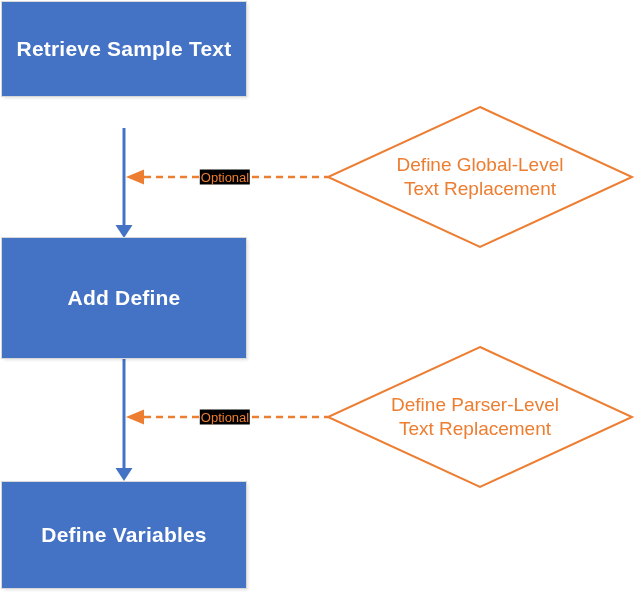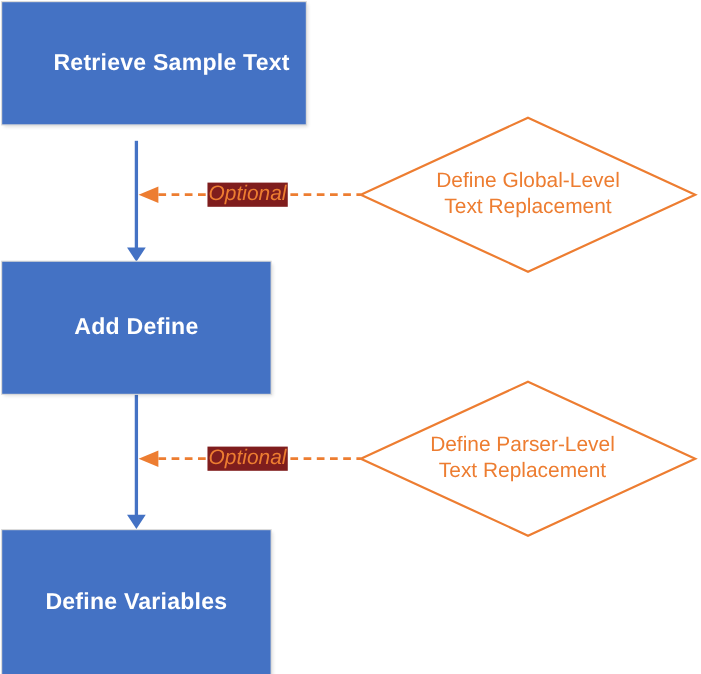--- a/index.html
+++ b/index.html
@@ -54,47 +54,46 @@
     align-items: center;
     justify-content: center;
     text-align: center;
   }
   .step-label {
     color: #ffffff;
     font-size: 21px;
     font-weight: 700;
     letter-spacing: 0.2px;
   }
-  .box-1 { top: 2px;   height: 111px; padding-left: 32px; }
+  .box-1 { top: 2px;   height: 94px; }
   .box-2 { top: 238px; height: 120px; }
-  .box-3 { top: 482px; height: 132px; }
+  .box-3 { top: 482px; height: 106px; }
   .diamond-label {
     position: absolute;
     width: 250px;
     transform: translate(-50%, -50%);
     text-align: center;
     color: var(--orange, #ED7D31);
     font-size: 19px;
     line-height: 24px;
     font-weight: 400;
   }
   .diamond-label .bold-part {
     font-weight: 400;
   }
   .diamond-label-1 { left: 480px; top: 177px; }
   .diamond-label-2 { left: 475px; top: 417px; }
   .optional-label {
     position: absolute;
     transform: translate(-50%, -50%);
-    background: #7f1d1d;
+    background: #000000;
     color: var(--orange, #ED7D31);
-    font-size: 19px;
+    font-size: 13px;
     padding: 0 1px;
     white-space: nowrap;
-    font-style: italic;
   }
   .optional-label-1 { left: 225px; top: 177px; }
   .optional-label-2 { left: 225px; top: 417px; }
 </style>
 </head>
 <body>
 
 <div class="canvas">
 
   <svg class="connector-layer" viewBox="0 0 637 613" xmlns="http://www.w3.org/2000/svg">

